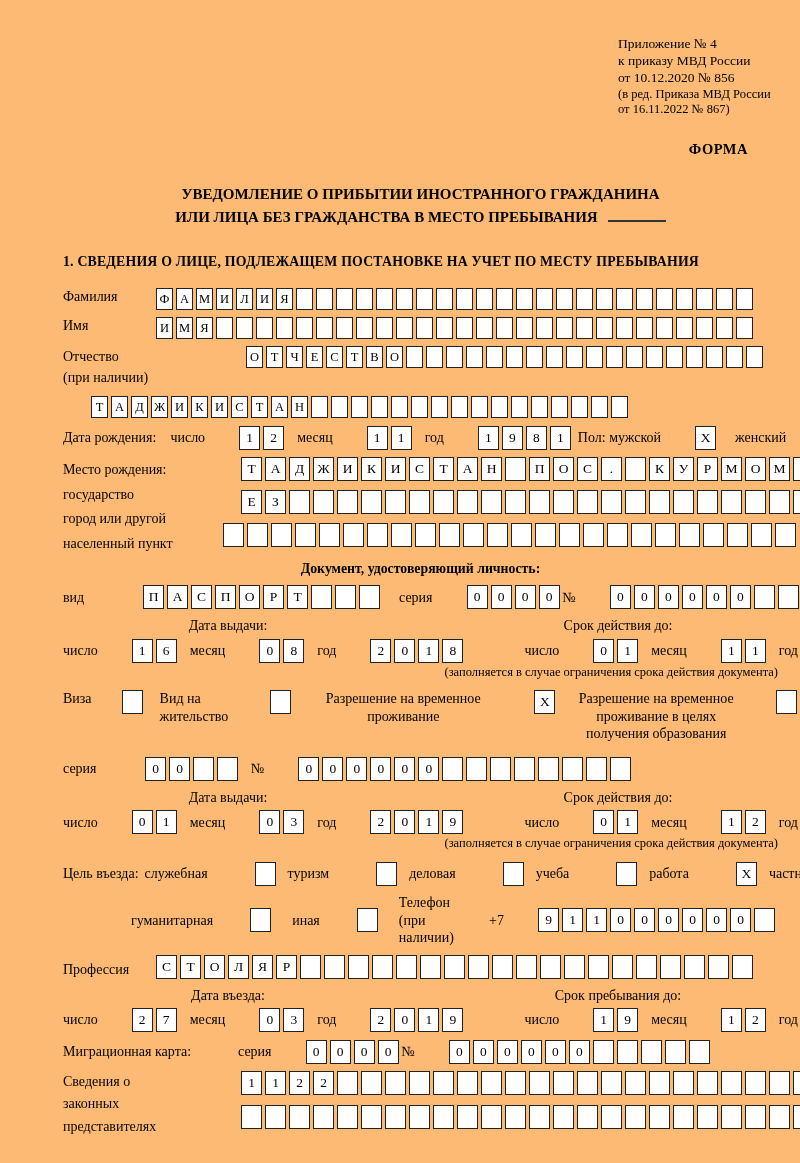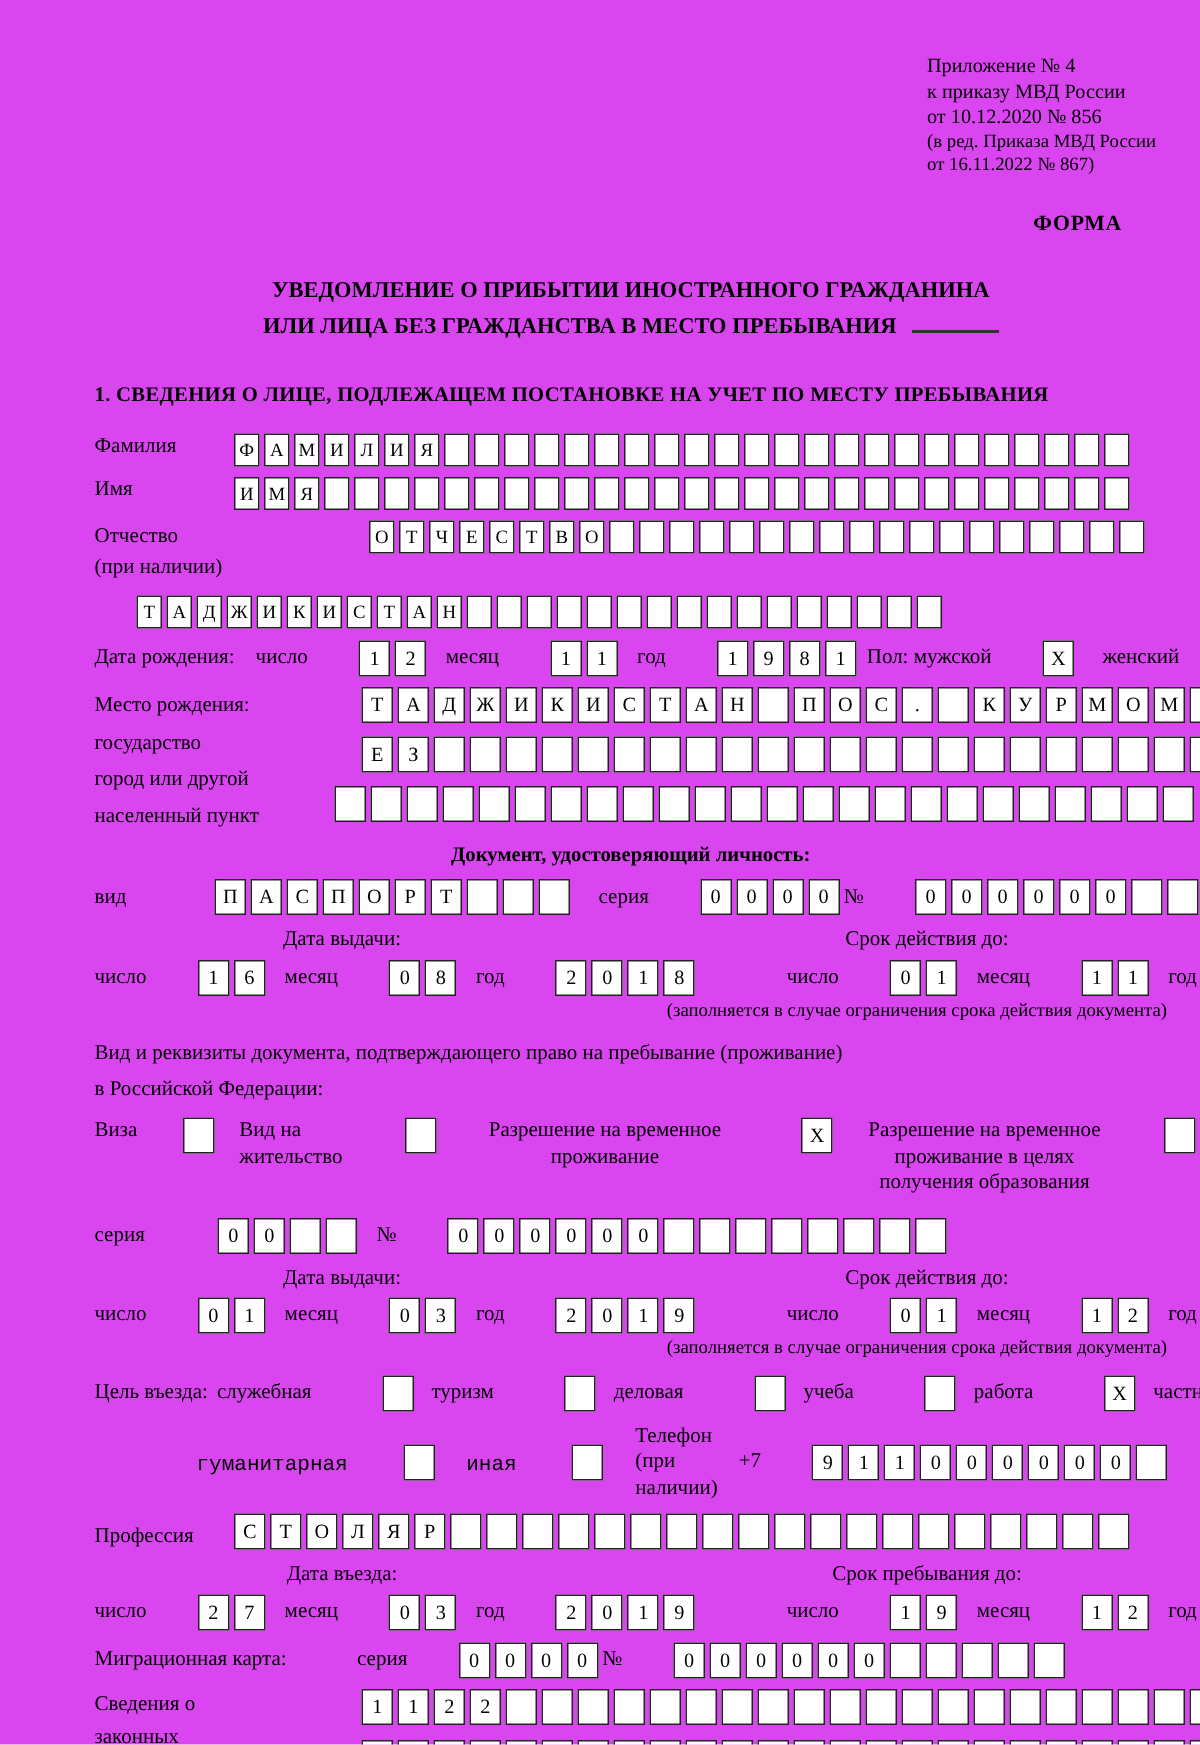--- a/index.html
+++ b/index.html
@@ -1,20 +1,20 @@
 <!DOCTYPE html>
 <html><head>
 <meta charset="utf-8">
 <style>
   html,body{margin:0;padding:0;background:#fff;color:#000;}
   .page{
     width:800px;height:1163px;box-sizing:border-box;
     padding:36px 22px 10px 63px;
     font-family:"Liberation Serif", serif;
-    font-size:14px; line-height:1.25; position:relative; background:#d946ef;
+    font-size:14px; line-height:1.25; position:relative; background:#fdba74;
   }
   
   .hdr{margin-left:555px; margin-bottom:4px;}
   .hdr div{font-size:13.5px;}
   .hdr .ed{font-size:12.5px;}
   .hdr .ed:first-of-type{margin-top:6px;}
   .form-label{ text-align:right; font-weight:bold; font-size:14.5px; margin:22px 30px 26px 0; letter-spacing:.5px;}
   
   .title{text-align:center; font-weight:bold; font-size:15px; line-height:1.45; margin-bottom:24px;}
   .title .uline{display:inline-block; width:58px; border-bottom:2px solid #333; height:14px; margin-left:10px;}
@@ -49,21 +49,21 @@
   .opts{display:flex; align-items:flex-start; margin:6px 0 14px 0;}
   .opt{display:flex; align-items:flex-start; margin-right:14px;}
   .opt .opt-label{margin-right:8px;}
   .opt .center{text-align:center;}
   .optw185{width:190px;} .optw170{width:168px;}
   
   .purpose-row{display:flex; align-items:center; flex-wrap:nowrap; margin-bottom:8px;}
   .purpose-row .p-item{display:flex; align-items:center; margin-right:9px;gap:12px;}
   .purpose-row .p-item .box{margin-left:7px;}
   .purpose2{display:flex; align-items:center; margin:2px 0 8px 68px;}
-  .purpose2 .p-item{display:flex; align-items:flex-end; margin-right:18px;font-family:Liberation Mono, monospace;}
+  .purpose2 .p-item{display:flex; align-items:center; margin-right:18px;}
   .purpose2 .p-item .box{margin-left:9px;}
   .phone-lbl{margin-right:14px;}
   .phone-prefix{margin-right:6px;}
   
   .reps{display:flex; align-items:flex-start; margin-top:2px;}
   .reps .lbl-block{width:150px; line-height:1.6;}
   .reps .boxes{display:block; margin-bottom:10px;} .mt8{margin-top:8px;}
   .mr6{margin-right:6px;}
 </style>
 </head>
@@ -184,24 +184,20 @@
       <span class="dlbl">месяц</span>
       <span class="boxes std"><span class="box">1</span><span class="box">1</span></span>
     </span>
     <span class="dg">
       <span class="dlbl">год</span>
       <span class="boxes std"><span class="box">2</span><span class="box">0</span><span class="box">2</span><span class="box">5</span></span>
     </span>
   </div>
   <div class="note-right">(заполняется в случае ограничения срока действия документа)</div>
 
-  <div style="line-height:1.7;">
-    <div>Вид и реквизиты документа, подтверждающего право на пребывание (проживание)</div>
-    <div>в Российской Федерации:</div>
-  </div>
 
   <div class="opts">
     <span class="opt">
       <span class="opt-label" style="margin-right:2px;">Виза</span>
       <span class="boxes std"><span class="box"></span></span>
     </span>
     <span class="opt">
       <span class="opt-label" style="margin-right:14px;">Вид на жительство</span>
       <span class="boxes std"><span class="box"></span></span>
     </span>

